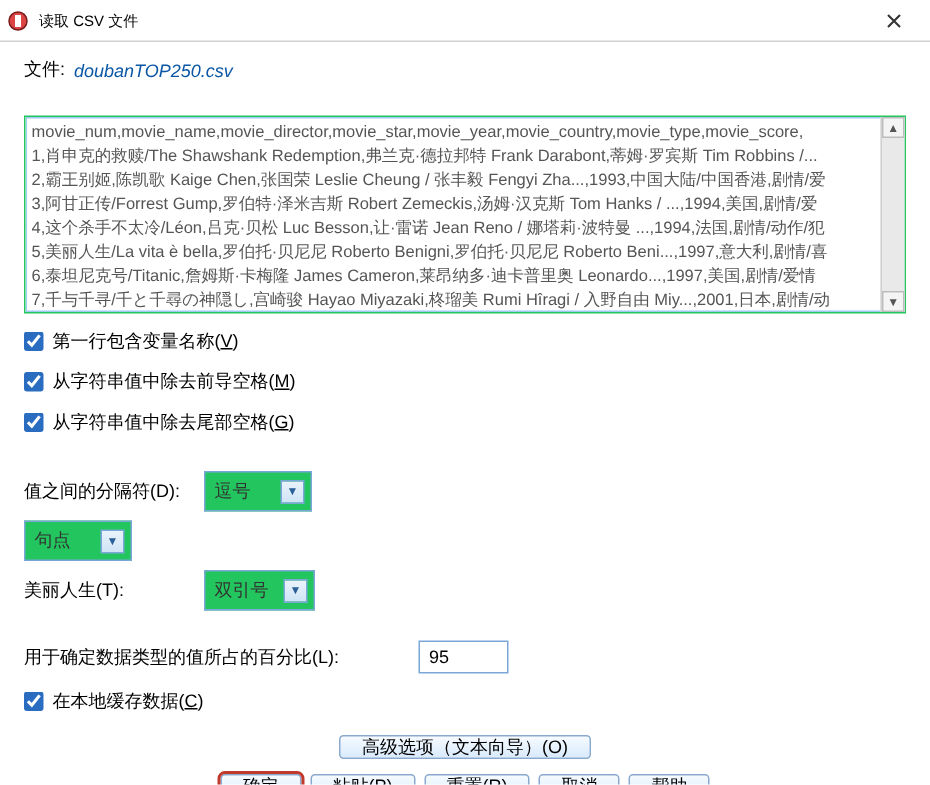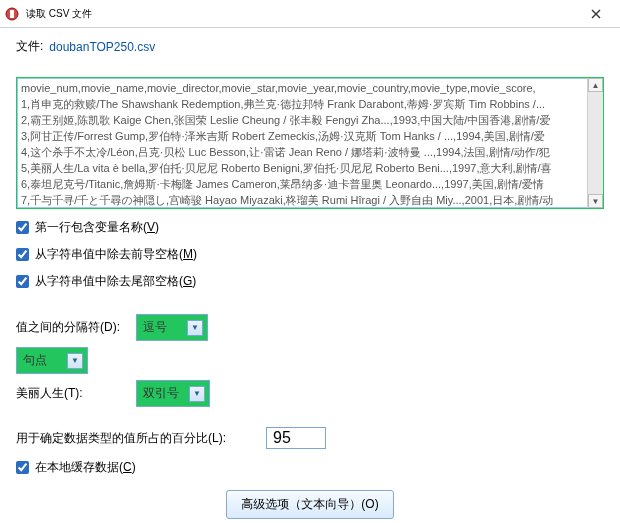--- a/index.html
+++ b/index.html
@@ -28,21 +28,21 @@
   }
   .titlebar .title { flex: 1; font-size: 10px; }
   .titlebar .close {
     width: 40px; height: 28px;
     display: flex; align-items: center; justify-content: center;
     font-size: 14px;
   }
   .content { padding: 10px 16px 6px 16px; }
   .filerow { display: flex; align-items: center; margin-bottom: 22px; }
   .filelabel { margin-right: 6px; }
-  .filename { color: #0b57a6; }
+  .filename { color: #0b57a6; font-style: italic; }
   .previewwrap { position: relative; }
   .preview {
     width: 100%;
     height: 132px;
     border: 1px solid #22c55e;
     box-shadow: inset 0 0 0 1px #9ec9f0;
     background: #fff;
     font-size: 11px;
     color: #555;
     overflow: hidden;
@@ -89,30 +89,31 @@
     font-size: 8px; color: #2a5f97;
     margin-left: 2px;
   }
   .numinput {
     border: 1px solid #7aa7d8;
     height: 22px;
     width: 60px;
     text-align: left;
     padding: 0 6px;
     font-family: inherit;
-    font-size: 16px;
+    font-size: 12px;
+    margin-left: 13px;
   }
   .btnbar {
     display: flex;
     justify-content: center;
     gap: 6px;
     margin-top: 10px;
   }
   .btn {
-    height: 29px;
+    height: 16px;
     padding: 0 14px;
     border: 1px solid #8aa9cf;
     background: linear-gradient(#f6fbff,#d9eafc);
     border-radius: 3px;
     display: inline-flex; align-items: center; justify-content: center;
     font-size: 12px;
     color: #000;
   }
   .btn-primaryhl {
     outline: 2px solid #c0392b;

